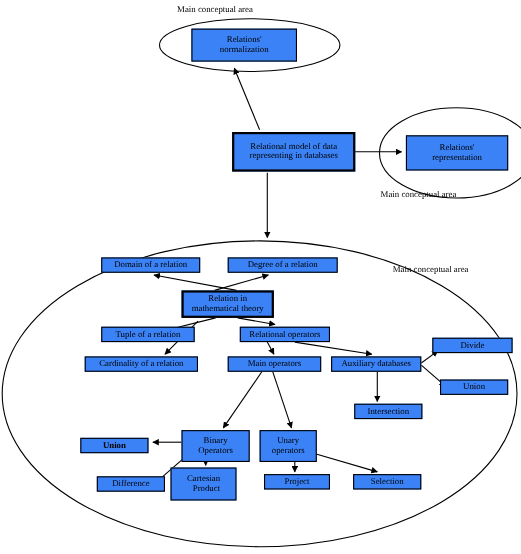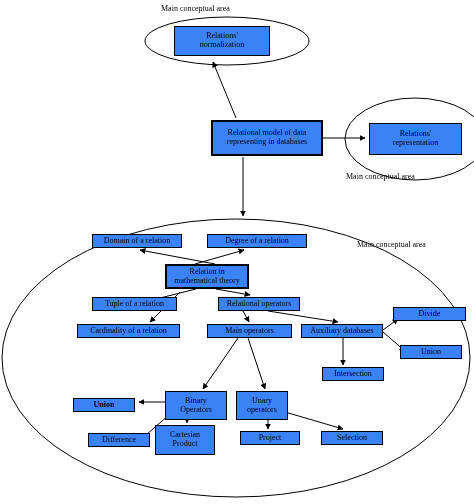--- a/index.html
+++ b/index.html
@@ -108,21 +108,21 @@
       <div class="node" style="left: 301px; top: 324px; width: 82px; height: 14px;">Auxiliary databases</div>
       <div class="node" style="left: 393px; top: 307px; width: 73px; height: 14px;">Divide</div>
       <div class="node" style="left: 400px; top: 345px; width: 62px; height: 14px;">Union</div>
       <div class="node" style="left: 322px; top: 367px; width: 62px; height: 14px;">Intersection</div>
       <div class="node" style="left: 73px; top: 398px; width: 62px; height: 14px; font-weight: bold;">Union</div>
       <div class="node" style="left: 165px; top: 391px; width: 62px; height: 29px;">Binary
 Operators</div>
       <div class="node" style="left: 236px; top: 391px; width: 52px; height: 29px;">Unary
 operators</div>
       <div class="node" style="left: 88px; top: 433px; width: 62px; height: 14px;">Difference</div>
-      <div class="node" style="left: 155px; top: 425px; width: 60px; height: 30px;">Cartesian
+      <div class="node" style="left: 155px; top: 425px; width: 60px; height: 30px; text-align: right;">Cartesian
 Product</div>
       <div class="node" style="left: 240px; top: 431px; width: 60px; height: 14px;">Project</div>
       <div class="node" style="left: 321px; top: 431px; width: 62px; height: 14px;">Selection</div>
     </div>
   <div id="label-layer">
       <div class="area-label" style="left: 161px; top: 4px;">Main conceptual area</div>
       <div class="area-label" style="left: 346px; top: 172px;">Main conceptual area</div>
       <div class="area-label" style="left: 357px; top: 240px;">Main conceptual area</div>
     </div>
 

